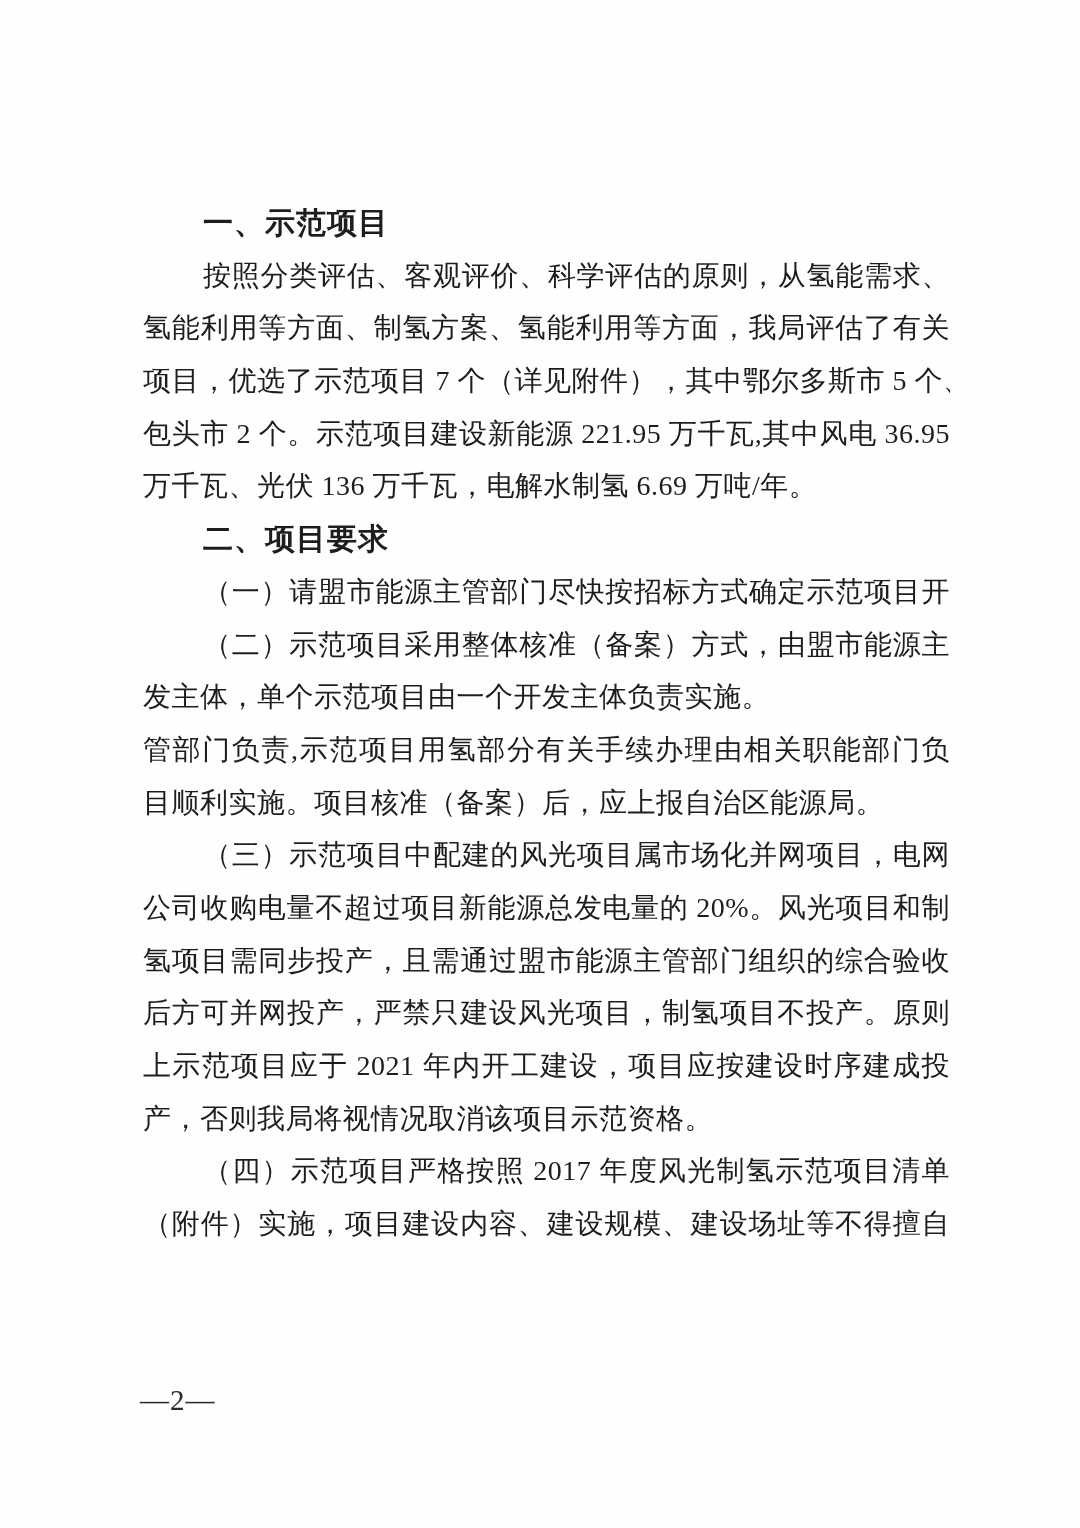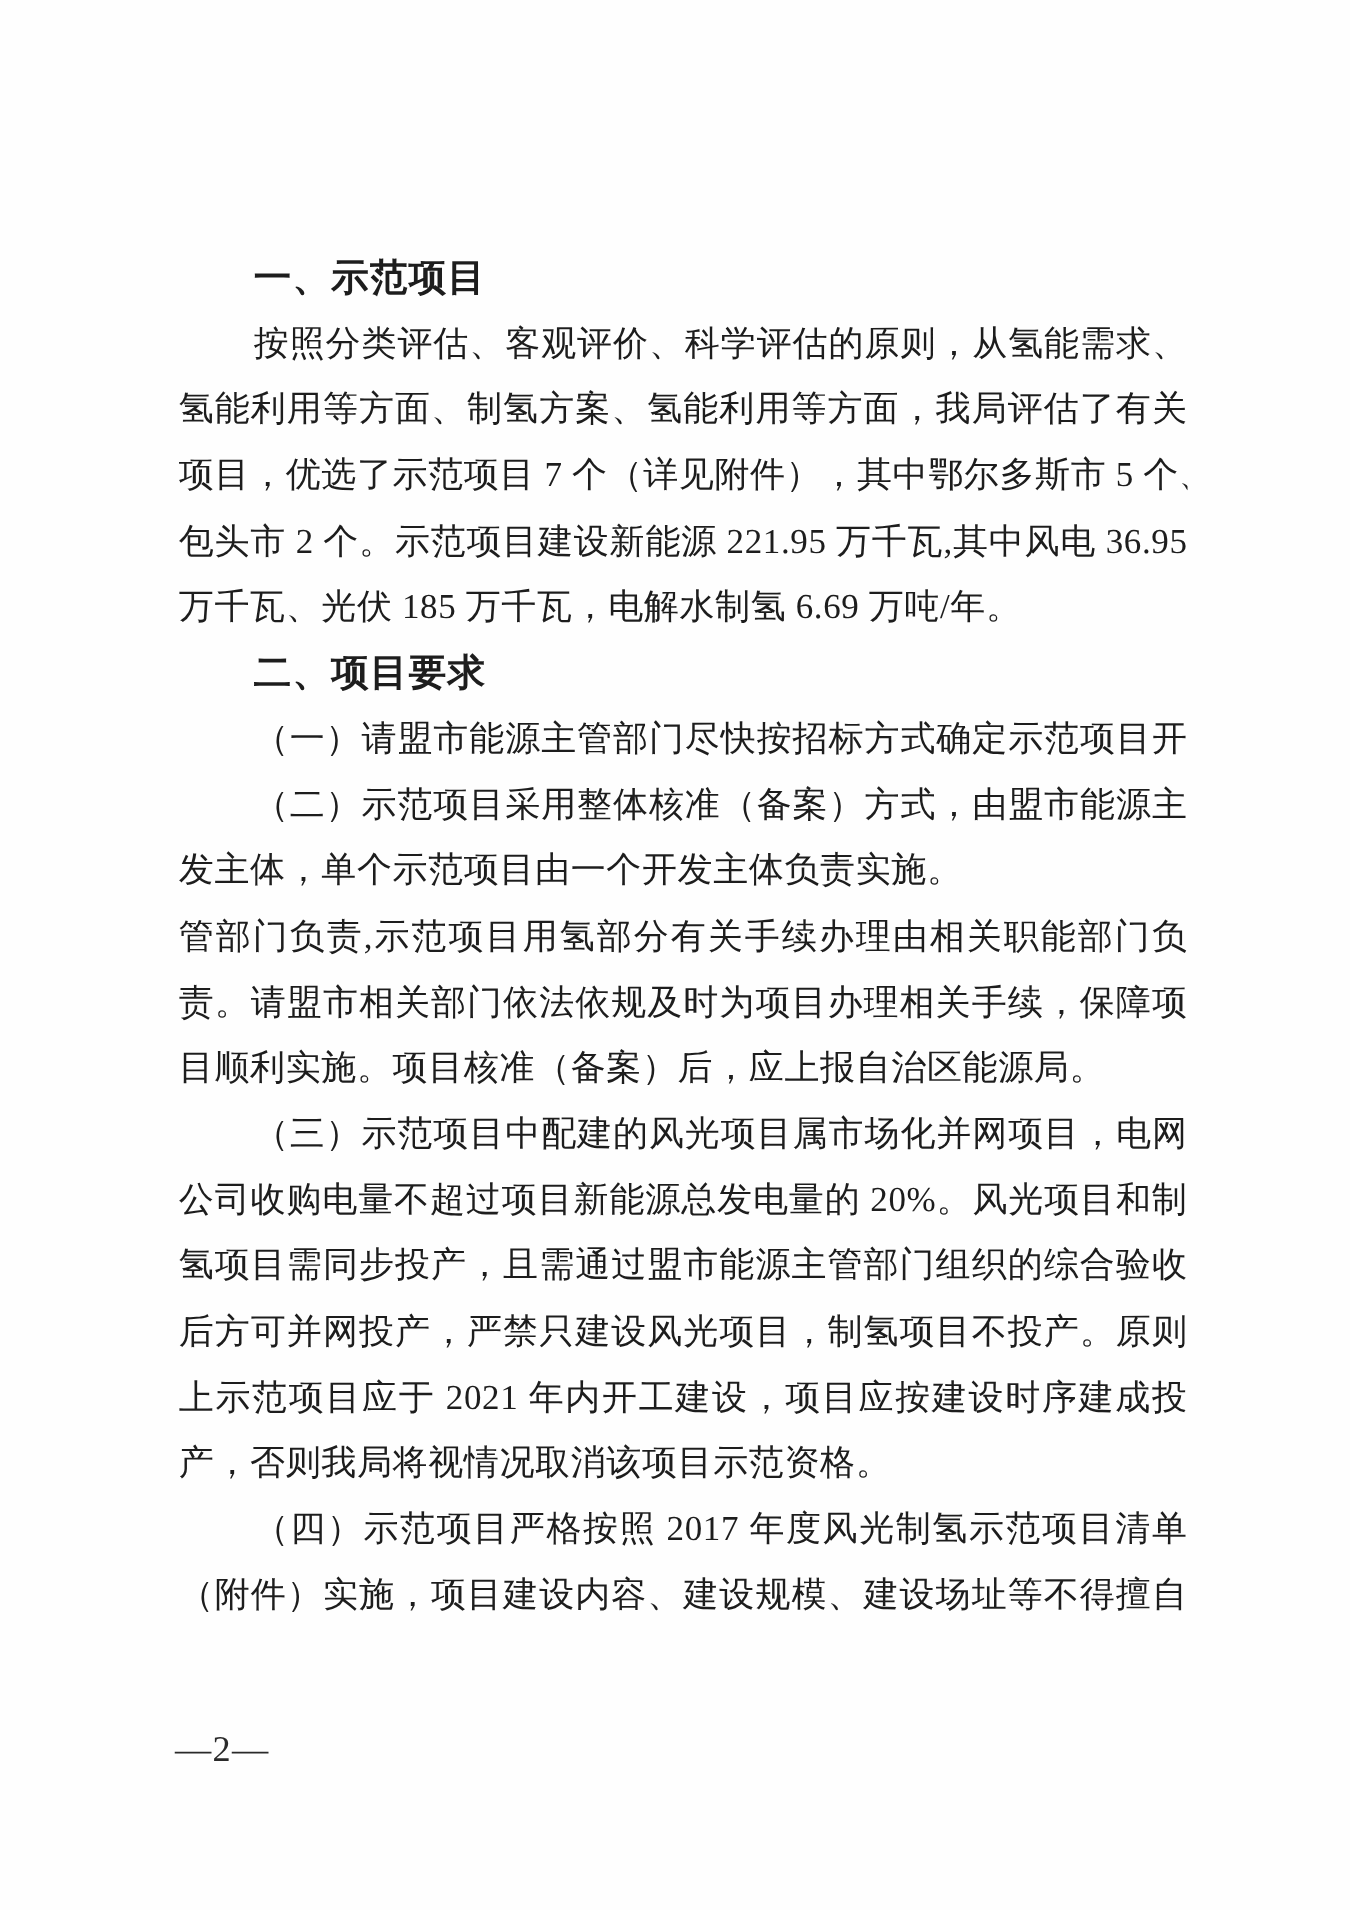--- a/index.html
+++ b/index.html
@@ -61,27 +61,26 @@
 </head>
 <body>
 
 <div class="page">
   <div class="content">
       <div class="line heading indent">一、示范项目</div>
       <div class="line indent">按照分类评估、客观评价、科学评估的原则，从氢能需求、</div>
       <div class="line">氢能利用等方面、制氢方案、氢能利用等方面，我局评估了有关</div>
       <div class="line">项目，优选了示范项目 7 个（详见附件），其中鄂尔多斯市 5 个、</div>
       <div class="line">包头市 2 个。示范项目建设新能源 221.95 万千瓦,其中风电 36.95</div>
-      <div class="line para-end">万千瓦、光伏 185 万千瓦，电解水制氢 6.69 万吨/年。</div>
+      <div class="line para-end">万千瓦、光伏 136 万千瓦，电解水制氢 6.69 万吨/年。</div>
       <div class="line heading indent">二、项目要求</div>
       <div class="line indent">（一）请盟市能源主管部门尽快按招标方式确定示范项目开</div>
       <div class="line indent">（二）示范项目采用整体核准（备案）方式，由盟市能源主</div>
       <div class="line para-end">发主体，单个示范项目由一个开发主体负责实施。</div>
       <div class="line">管部门负责,示范项目用氢部分有关手续办理由相关职能部门负</div>
-      <div class="line">责。请盟市相关部门依法依规及时为项目办理相关手续，保障项</div>
       <div class="line para-end">目顺利实施。项目核准（备案）后，应上报自治区能源局。</div>
       <div class="line indent">（三）示范项目中配建的风光项目属市场化并网项目，电网</div>
       <div class="line">公司收购电量不超过项目新能源总发电量的 20%。风光项目和制</div>
       <div class="line">氢项目需同步投产，且需通过盟市能源主管部门组织的综合验收</div>
       <div class="line">后方可并网投产，严禁只建设风光项目，制氢项目不投产。原则</div>
       <div class="line">上示范项目应于 2021 年内开工建设，项目应按建设时序建成投</div>
       <div class="line para-end">产，否则我局将视情况取消该项目示范资格。</div>
       <div class="line indent">（四）示范项目严格按照 2017 年度风光制氢示范项目清单</div>
       <div class="line">（附件）实施，项目建设内容、建设规模、建设场址等不得擅自</div>
     </div>

